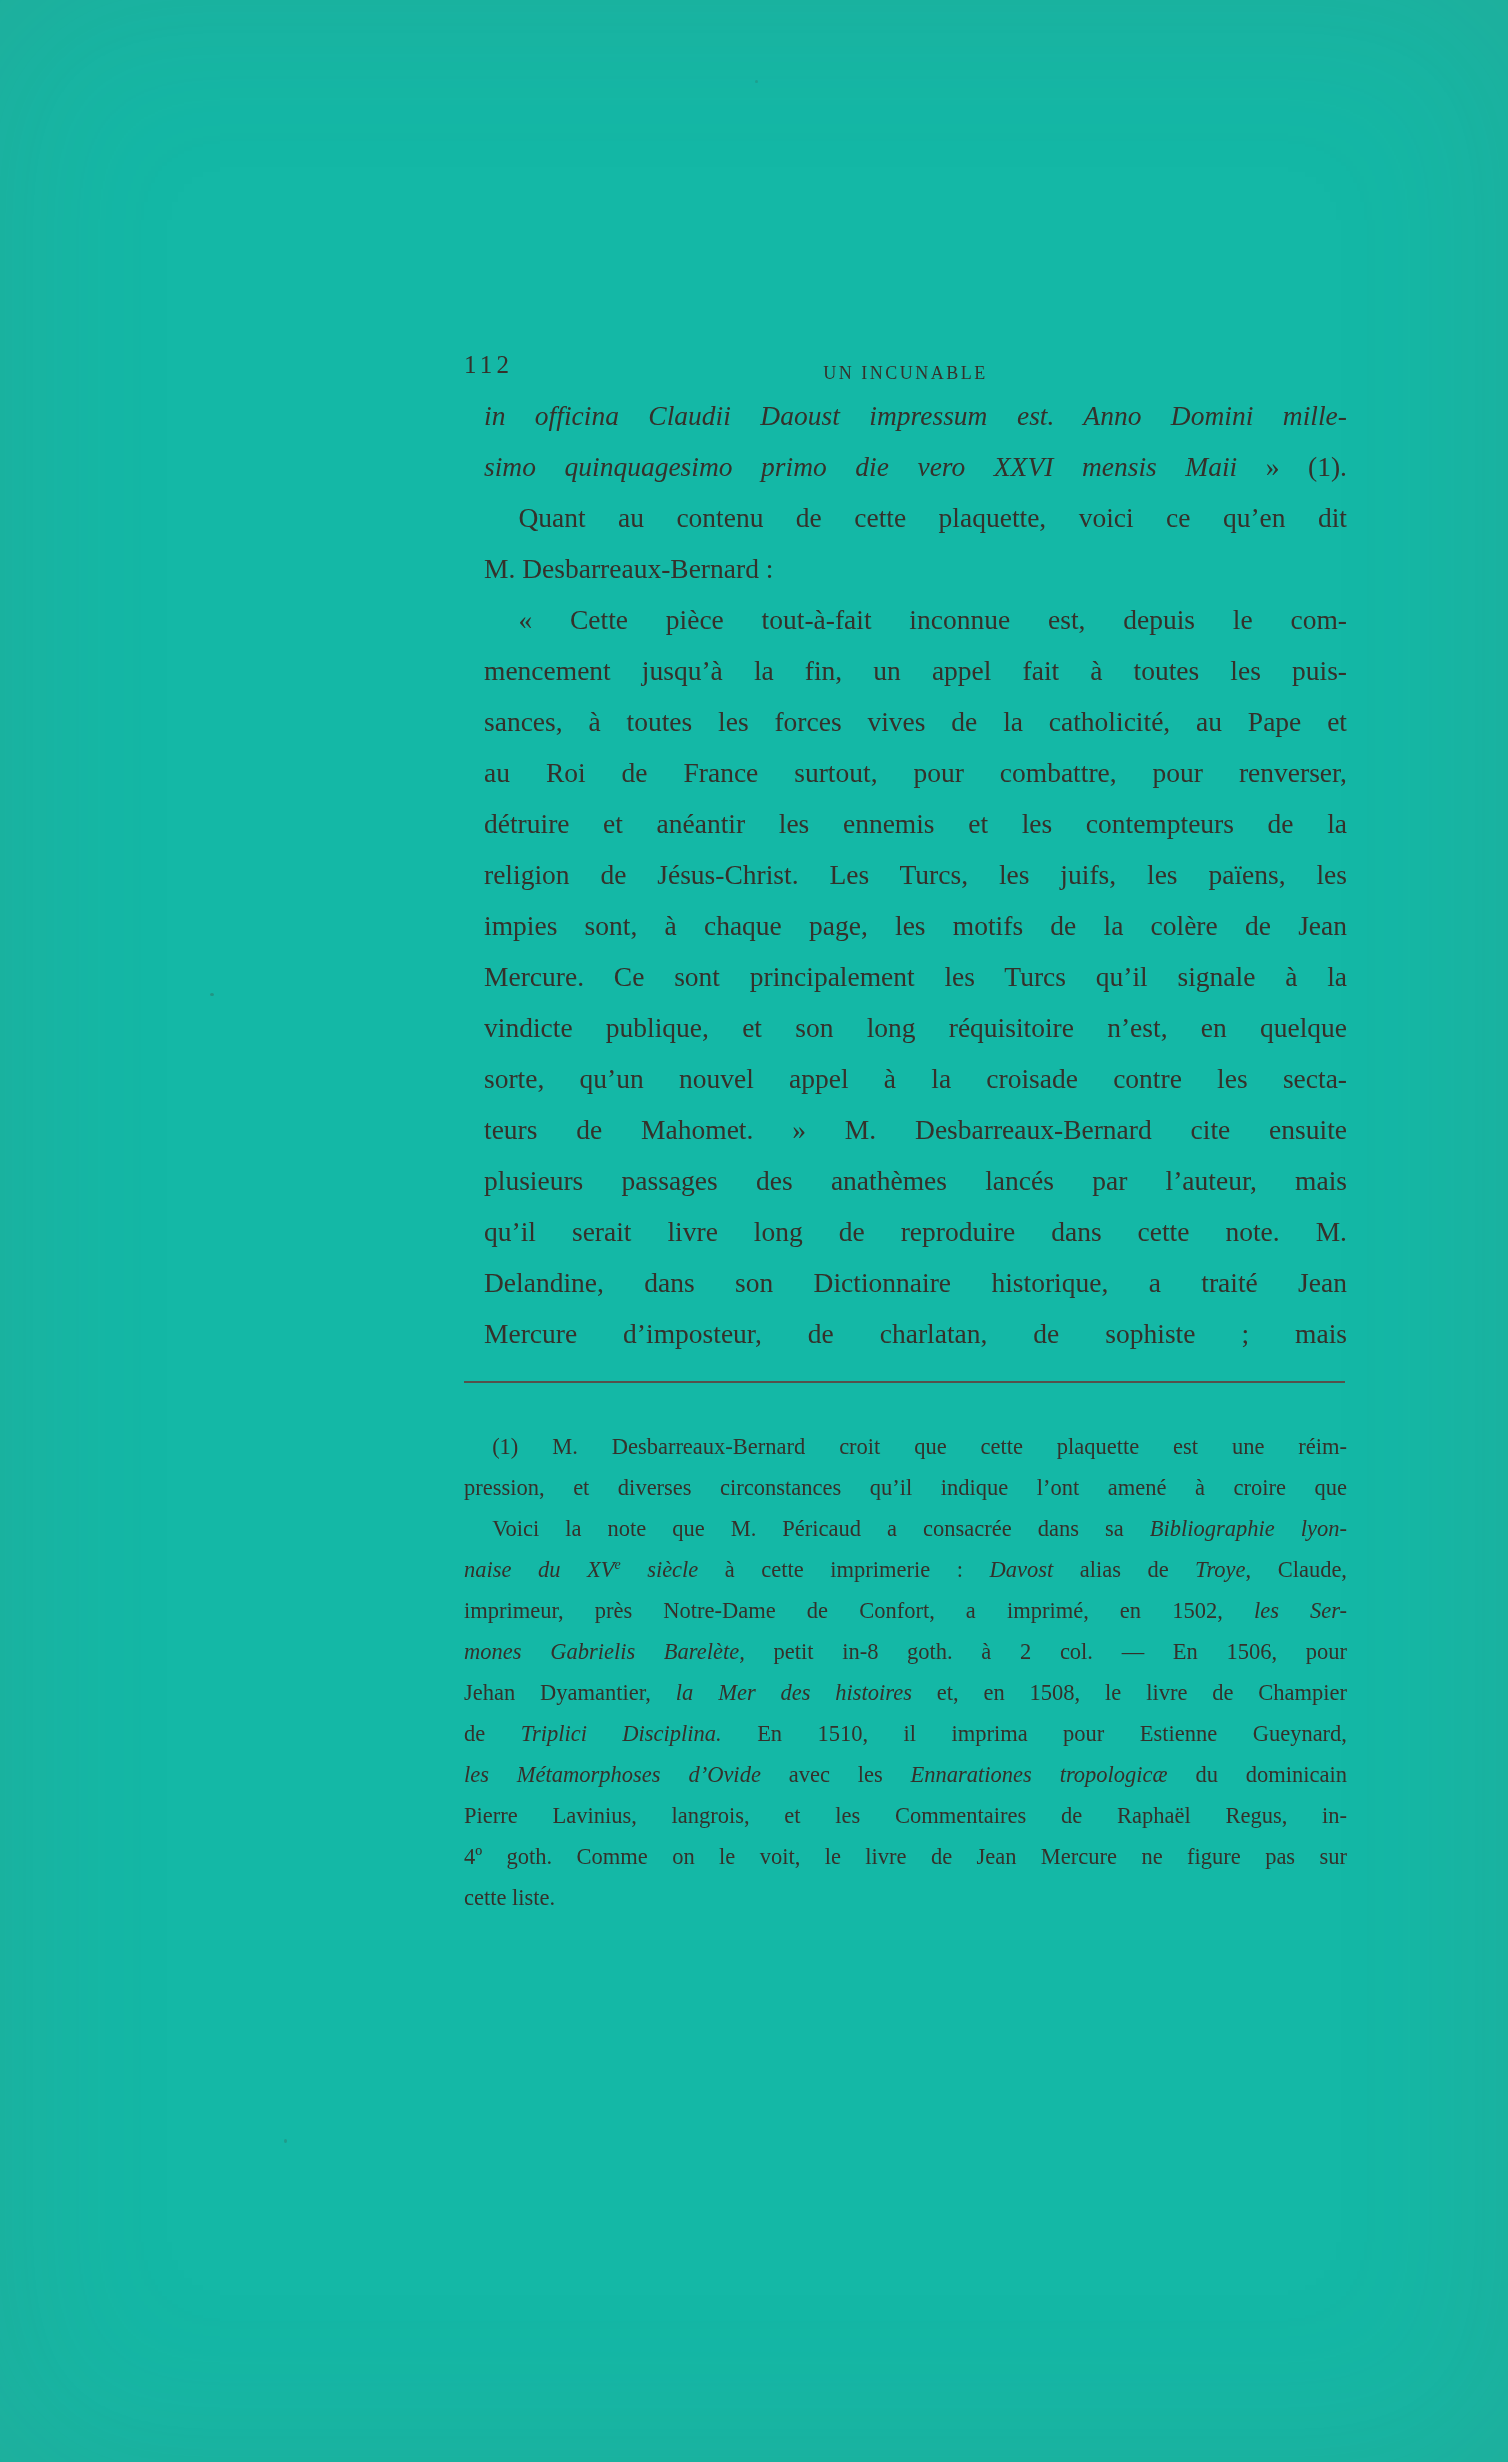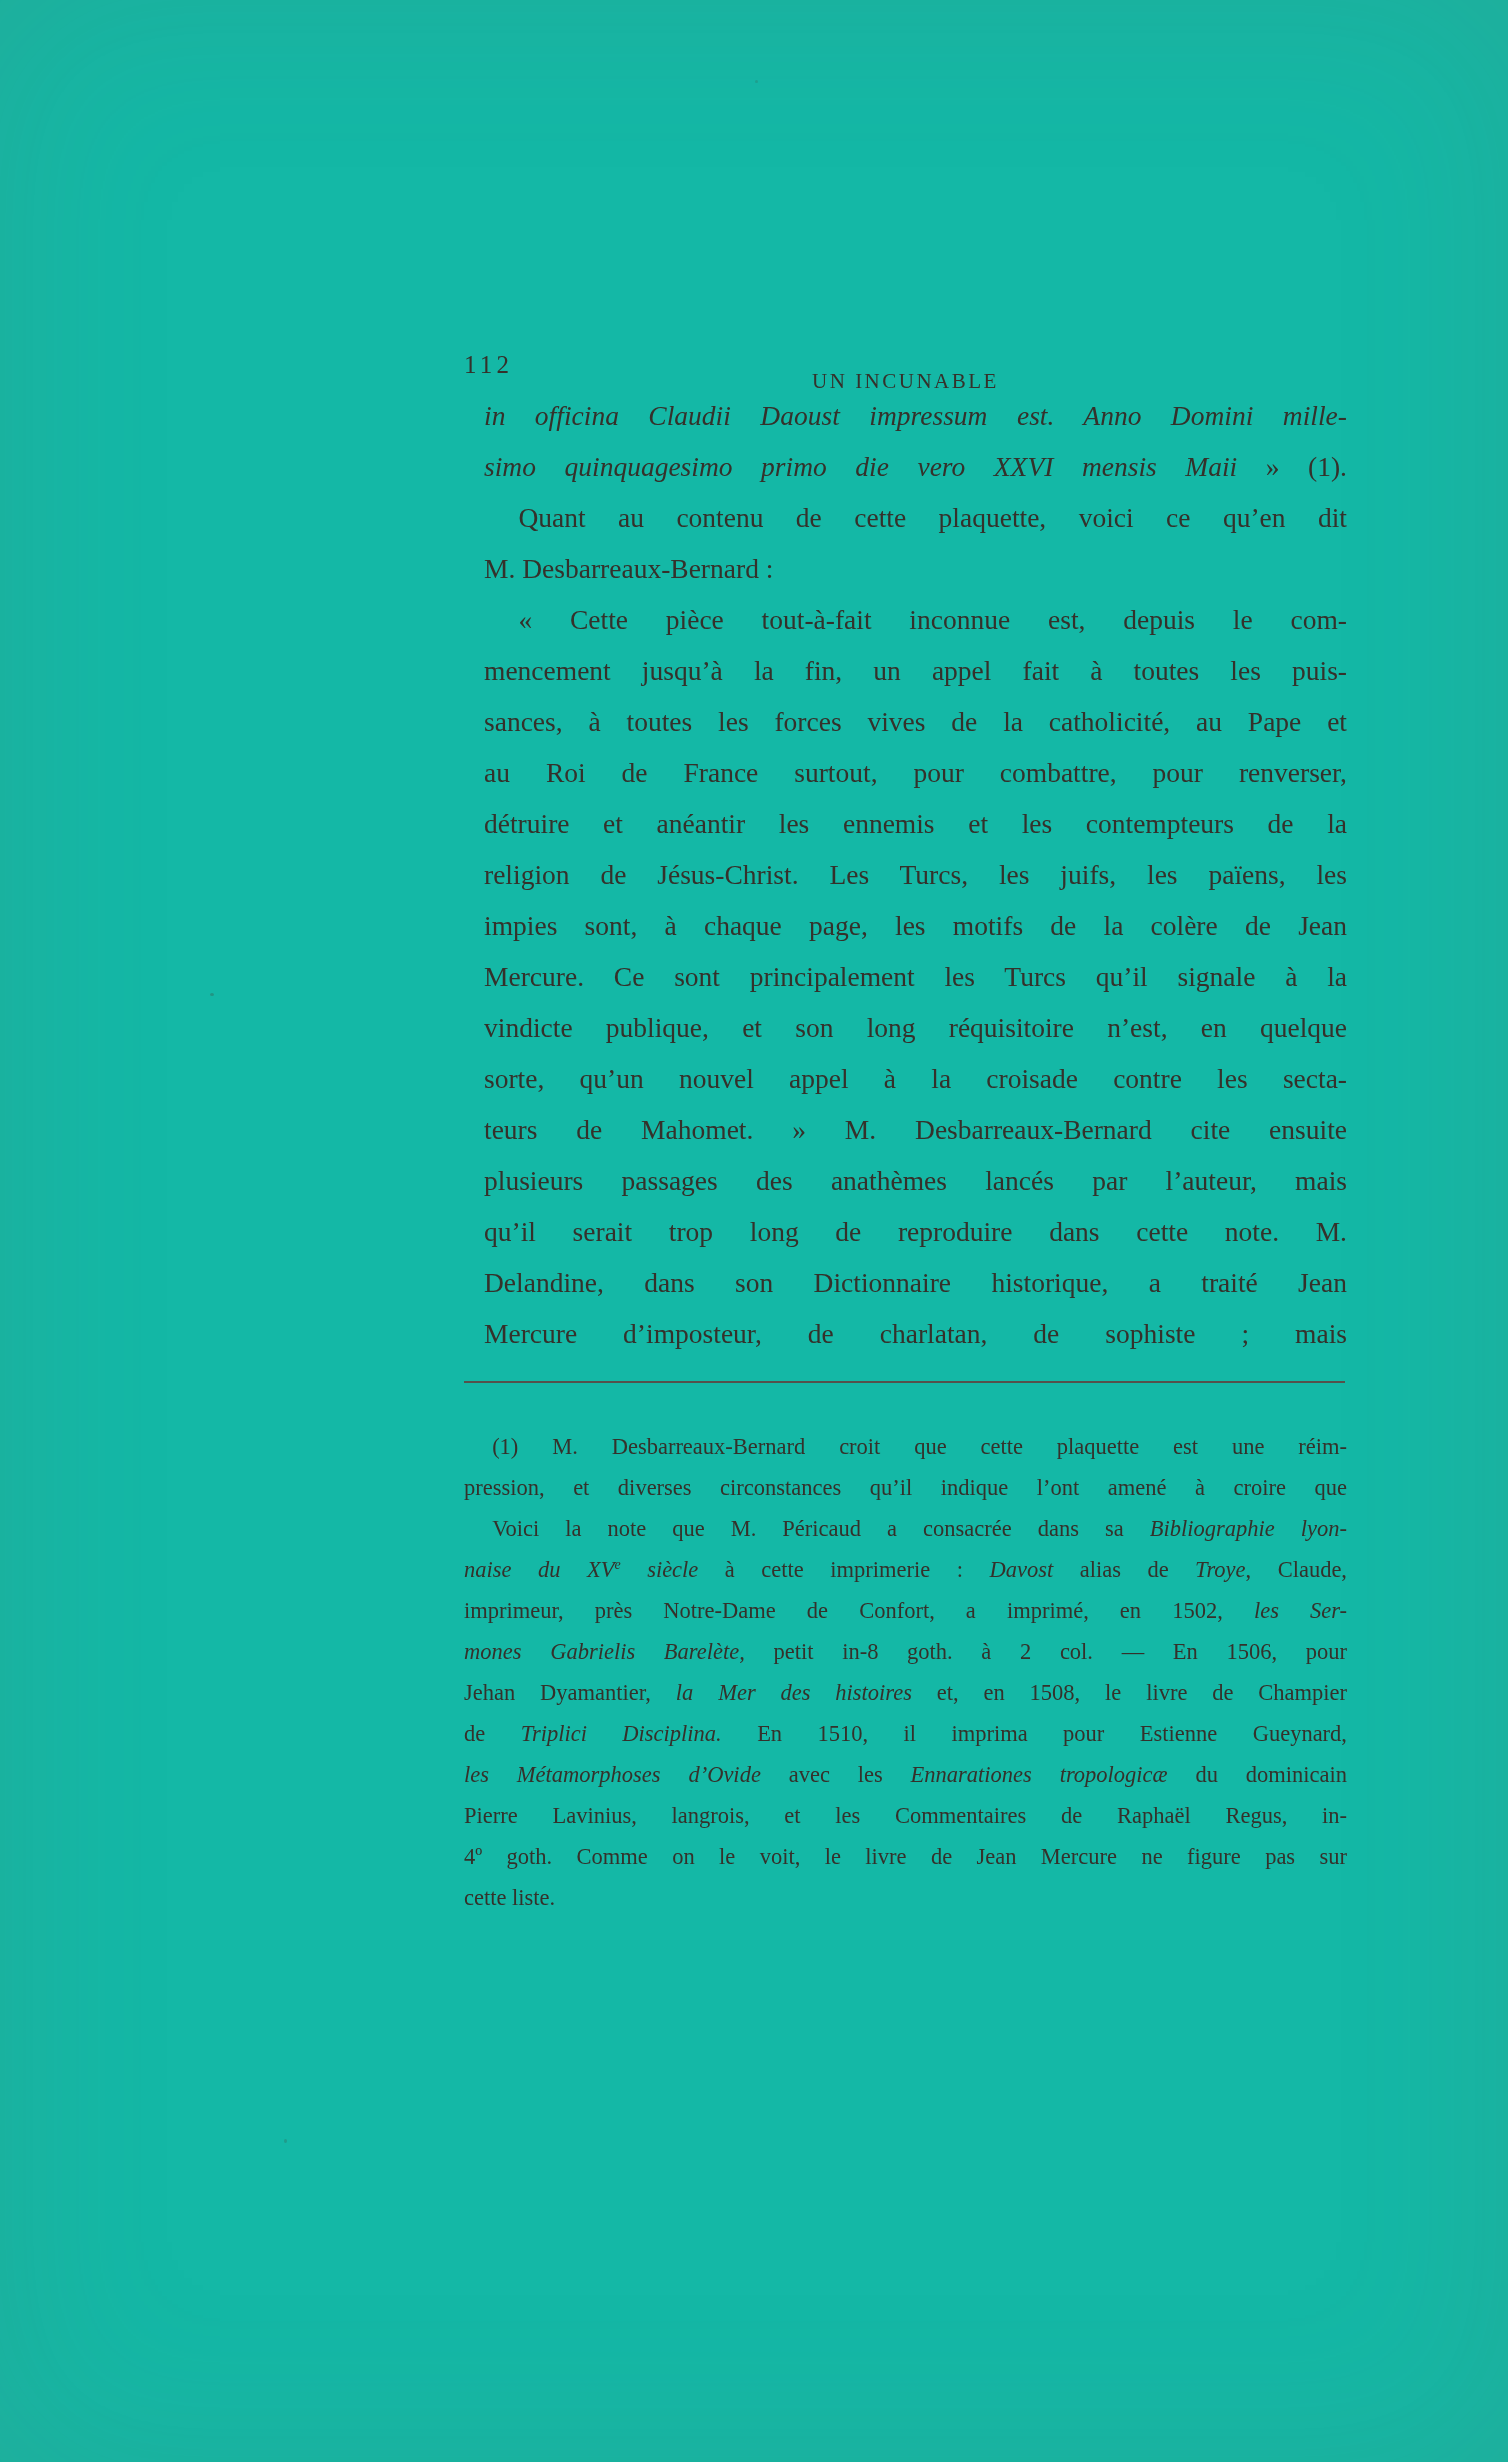--- a/index.html
+++ b/index.html
@@ -31,23 +31,23 @@
     position: absolute;
     left: 0;
     top: 0;
     font-size: 25px;
     letter-spacing: 4.2px;
     line-height: 30px;
   }
   .runtitle {
     position: absolute;
     left: 50%;
-    top: 16px;
+    top: 8px;
     transform: translateX(-50%);
-    font-size: 21px;
+    font-size: 18px;
     letter-spacing: 2.5px;
     line-height: 30px;
     white-space: nowrap;
   }
   .main {
     margin-top: 3.3px;
   }
   .line {
     text-align: justify;
   }
@@ -110,21 +110,21 @@
         <div class="line j"><span>sances, à toutes les forces vives de la catholicité, au Pape et</span></div>
         <div class="line j"><span>au Roi de France surtout, pour combattre, pour renverser,</span></div>
         <div class="line j"><span>détruire et anéantir les ennemis et les contempteurs de la</span></div>
         <div class="line j"><span>religion de Jésus-Christ. Les Turcs, les juifs, les païens, les</span></div>
         <div class="line j"><span>impies sont, à chaque page, les motifs de la colère de Jean</span></div>
         <div class="line j"><span>Mercure. Ce sont principalement les Turcs qu’il signale à la</span></div>
         <div class="line j"><span>vindicte publique, et son long réquisitoire n’est, en quelque</span></div>
         <div class="line j"><span>sorte, qu’un nouvel appel à la croisade contre les secta-</span></div>
         <div class="line j"><span>teurs de Mahomet. » M. Desbarreaux-Bernard cite ensuite</span></div>
         <div class="line j"><span>plusieurs passages des anathèmes lancés par l’auteur, mais</span></div>
-        <div class="line j"><span>qu’il serait trop long de reproduire dans cette note. M.</span></div>
+        <div class="line j"><span>qu’il serait livre long de reproduire dans cette note. M.</span></div>
         <div class="line j"><span>Delandine, dans son Dictionnaire historique, a traité Jean</span></div>
         <div class="line j"><span>Mercure d’imposteur, de charlatan, de sophiste ; mais</span></div>
       </div>
     <div class="rule"></div>
     <div class="footnote">
         <div class="line j ind"><span>(1) M. Desbarreaux-Bernard croit que cette plaquette est une réim-</span></div>
         <div class="line j"><span>pression, et diverses circonstances qu’il indique l’ont amené à croire que</span></div>
         <div class="line j ind"><span>Voici la note que M. Péricaud a consacrée dans sa </span><span class="it">Bibliographie lyon-</span></div>
         <div class="line j"><span class="it">naise du XV</span><sup class="it">e</sup><span class="it"> siècle</span><span> à cette imprimerie : </span><span class="it">Davost</span><span> alias de </span><span class="it">Troye</span><span>, Claude,</span></div>
         <div class="line j"><span>imprimeur, près Notre-Dame de Confort, a imprimé, en 1502, </span><span class="it">les Ser-</span></div>

